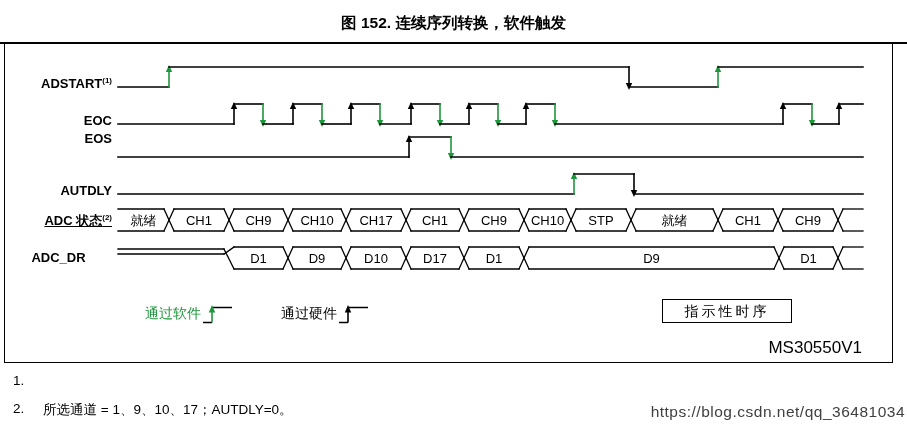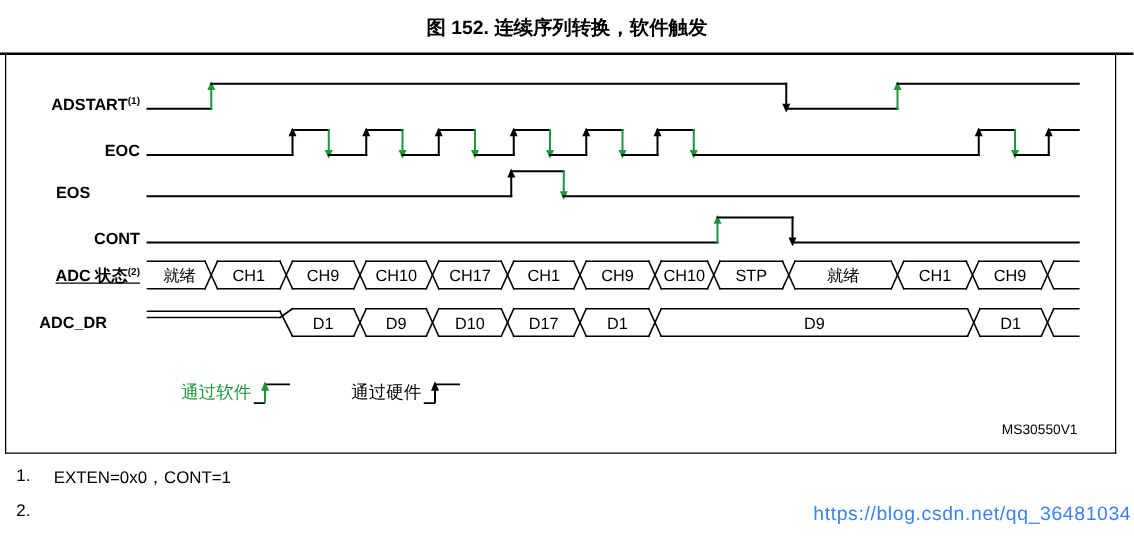--- a/index.html
+++ b/index.html
@@ -18,41 +18,41 @@
   .legend-item{position:absolute;top:258px;display:flex;align-items:flex-end;gap:1px;
          font-size:14px;height:24px;}
   .legend-label{line-height:25px;}
   .legend-icon{display:block;}
   .legend-icon .k{stroke:#000;stroke-width:1.5;fill:none;}
   .legend-icon .cc{stroke:currentColor;stroke-width:1.6;}
   .legend-icon .ccf{fill:currentColor;stroke:none;}
   .indicative{position:absolute;left:657px;top:255px;width:128px;height:22px;
          border:1.3px solid #000;text-align:center;line-height:22px;font-size:14px;
          letter-spacing:3px;}
-  .part-number{position:absolute;right:30px;top:294px;font-size:11px;}
+  .part-number{position:absolute;right:30px;top:294px;font-size:17px;}
   .footnote{position:absolute;left:13px;display:flex;font-size:13.5px;}
   .footnote .num{width:30px;}
   .footnote-1{top:373px;}
   .footnote-2{top:401px;}
-  .watermark{position:absolute;right:2px;top:403px;font-size:15.5px;color:#3b82f6;
+  .watermark{position:absolute;right:2px;top:403px;font-size:15.5px;color:#404040;
          letter-spacing:0.5px;}
 </style>
 </head>
 <body>
 
 <div class="page">
 
   <div class="title">图 152. 连续序列转换，软件触发</div>
 
   <div class="figure-box">
     <div id="labels">
         <div class="sig-label" style="top: 32px;"><span>ADSTART</span><sup>(1)</sup></div>
         <div class="sig-label" style="top: 69px; text-align: right;"><span>EOC</span></div>
-        <div class="sig-label" style="top: 102px; text-align: center;"><span>EOS</span></div>
-        <div class="sig-label" style="top: 139px;"><span>CONT</span></div>
+        <div class="sig-label" style="top: 87px;"><span>EOS</span></div>
+        <div class="sig-label" style="top: 139px;"><span>AUTDLY</span></div>
         <div class="sig-label" style="top: 168px; text-decoration: underline;"><span>ADC 状态</span><sup>(2)</sup></div>
         <div class="sig-label" style="top: 206px; text-align: center;"><span>ADC_DR</span></div>
       </div>
     <svg id="wave-svg" viewBox="0 0 889 319">
         <line x1="113" y1="43" x2="164" y2="43" stroke="#000" stroke-width="1.6" stroke-linecap="square"></line>
         <line x1="164" y1="43" x2="164" y2="26" stroke="#1e963c" stroke-width="1.6" stroke-linecap="square"></line>
         <polygon points="164,21 160.8,28 167.2,28" fill="#1e963c"></polygon>
         <line x1="164" y1="23" x2="624" y2="23" stroke="#000" stroke-width="1.6" stroke-linecap="square"></line>
         <line x1="624" y1="23" x2="624" y2="41" stroke="#000000" stroke-width="1.6" stroke-linecap="square"></line>
         <polygon points="624,46 620.8,39 627.2,39" fill="#000000"></polygon>
@@ -238,25 +238,26 @@
     <div class="legend-item" style="left: 140px; color: rgb(30, 150, 60);">
       <span class="legend-label">通过软件</span>
       <svg class="legend-icon" width="32" height="23">
         <path class="k" d="M1 19.5 H10"></path>
         <path class="k" d="M10 4.5 H30"></path>
         <line class="cc" x1="10" y1="19.5" x2="10" y2="8.5"></line>
         <polygon class="ccf" points="10,2 6.8,9.5 13.2,9.5"></polygon>
       </svg>
     </div>
 
+    <div class="indicative">指示性时序</div>
     <div class="part-number">MS30550V1</div>
   </div>
 
   <div class="footnote footnote-1">
     <span class="num">1.</span>
-    <span class="txt">EXTEN=0x0，CONT=1</span>
   </div>
   <div class="footnote footnote-2">
     <span class="num">2.</span>
+    <span class="txt">所选通道 = 1、9、10、17；AUTDLY=0。</span>
   </div>
 
   <div class="watermark">https://blog.csdn.net/qq_36481034</div>
 </div>
 
 </body></html>

